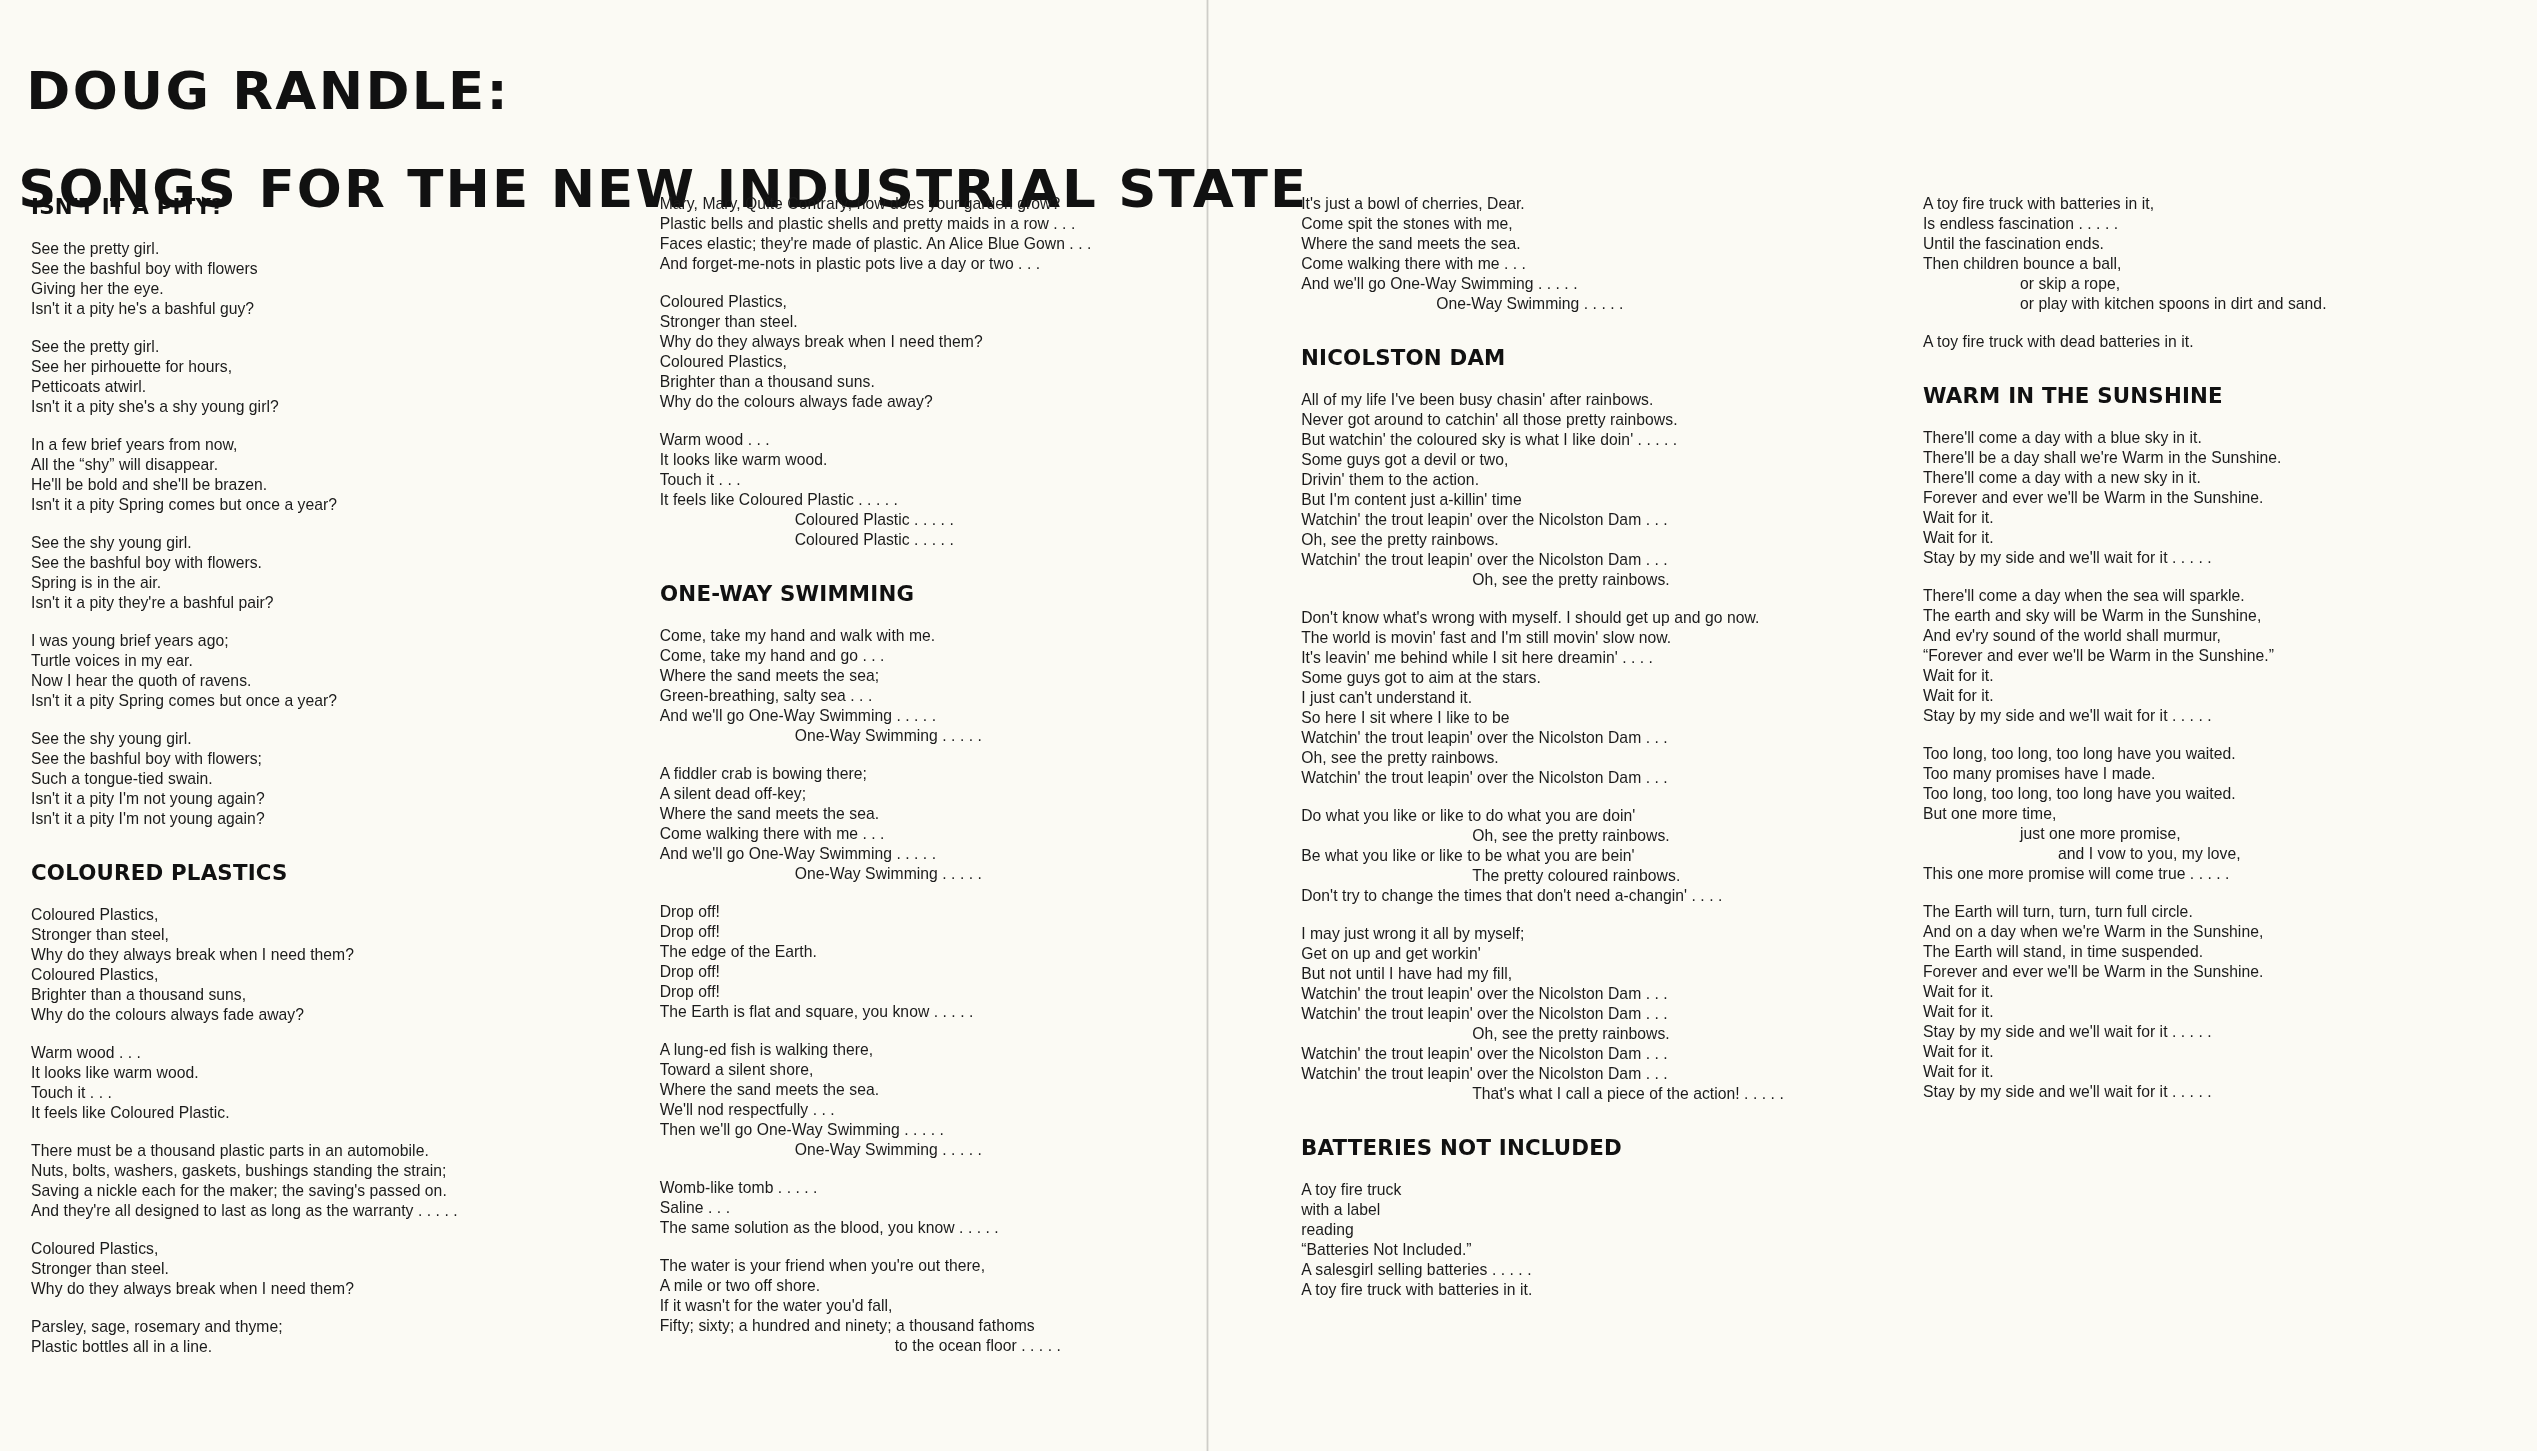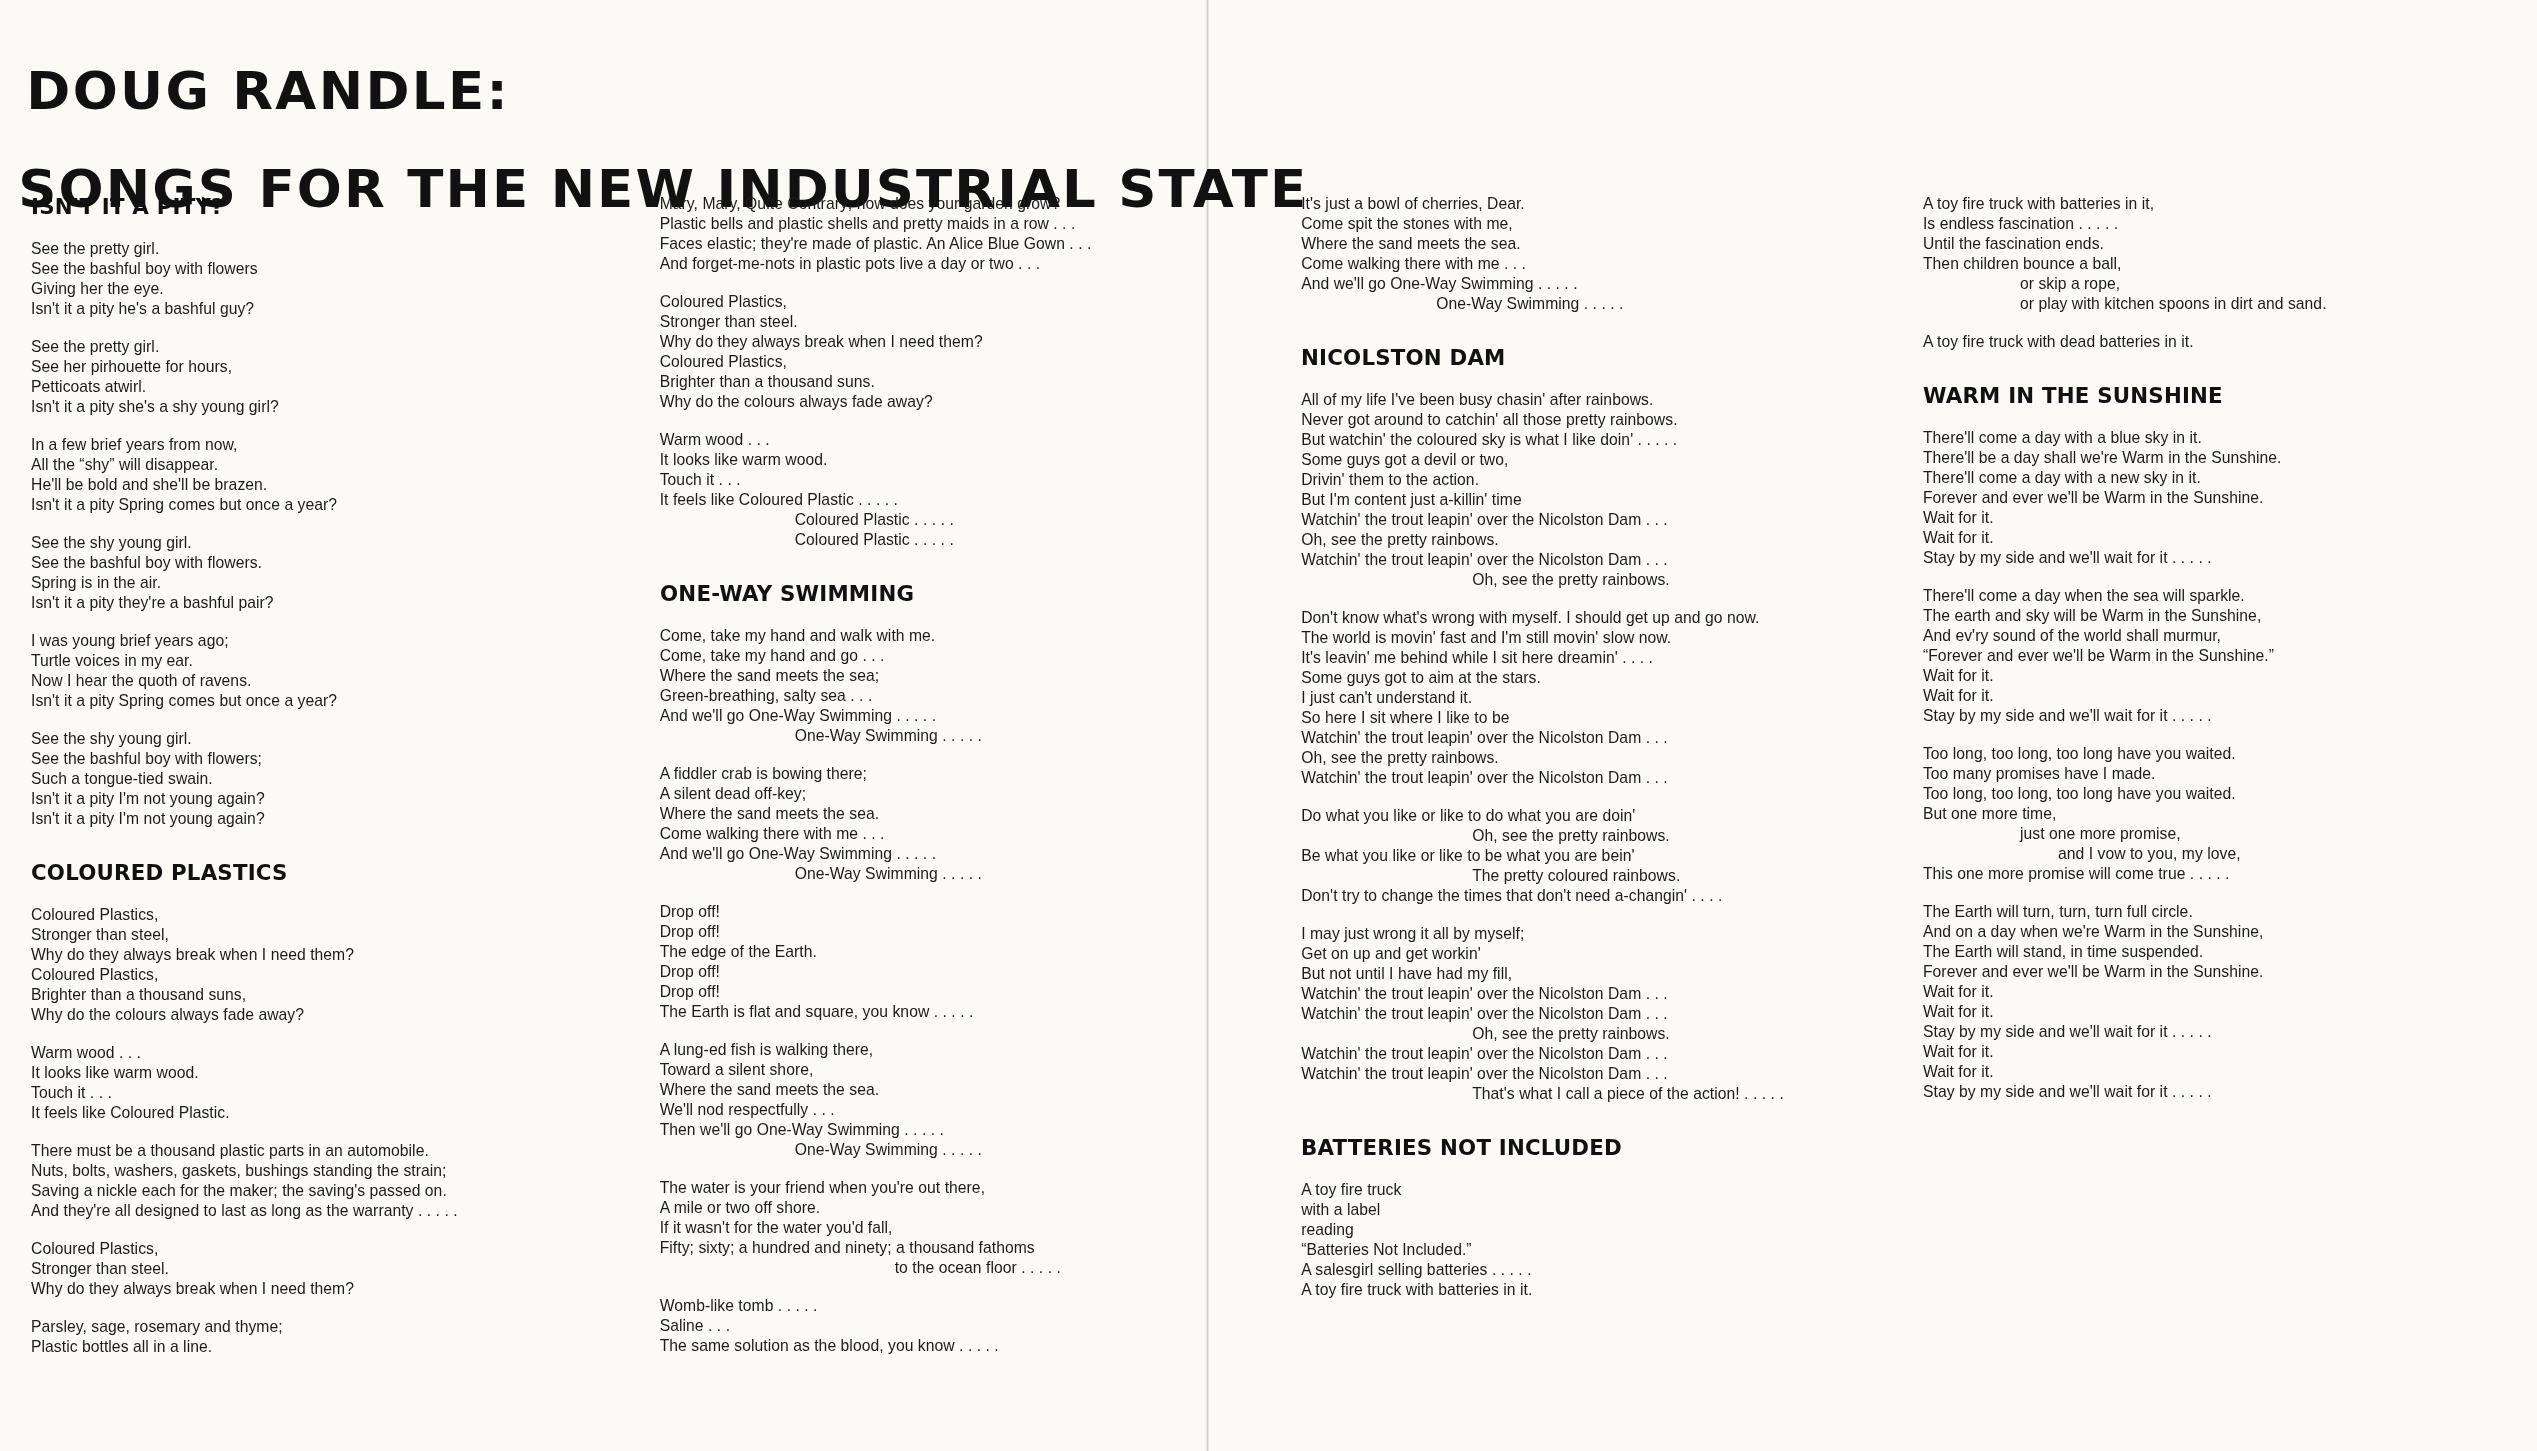--- a/index.html
+++ b/index.html
@@ -229,30 +229,30 @@
         </div>
         <div class="stanza">
           <div class="line">A lung-ed fish is walking there,</div>
           <div class="line">Toward a silent shore,</div>
           <div class="line">Where the sand meets the sea.</div>
           <div class="line">We'll nod respectfully . . .</div>
           <div class="line">Then we'll go One-Way Swimming . . . . .</div>
           <div class="line indent-3">One-Way Swimming . . . . .</div>
         </div>
         <div class="stanza">
+          <div class="line">Womb-like tomb . . . . .</div>
+          <div class="line">Saline . . .</div>
+          <div class="line">The same solution as the blood, you know . . . . .</div>
+        </div>
+        <div class="stanza">
           <div class="line">The water is your friend when you're out there,</div>
           <div class="line">A mile or two off shore.</div>
           <div class="line">If it wasn't for the water you'd fall,</div>
           <div class="line">Fifty; sixty; a hundred and ninety; a thousand fathoms</div>
           <div class="line indent-5">to the ocean floor . . . . .</div>
-        </div>
-        <div class="stanza">
-          <div class="line">Womb-like tomb . . . . .</div>
-          <div class="line">Saline . . .</div>
-          <div class="line">The same solution as the blood, you know . . . . .</div>
         </div>
       </div>
       <div class="col">
         <div class="stanza">
           <div class="line">It's just a bowl of cherries, Dear.</div>
           <div class="line">Come spit the stones with me,</div>
           <div class="line">Where the sand meets the sea.</div>
           <div class="line">Come walking there with me . . .</div>
           <div class="line">And we'll go One-Way Swimming . . . . .</div>
           <div class="line indent-3">One-Way Swimming . . . . .</div>

